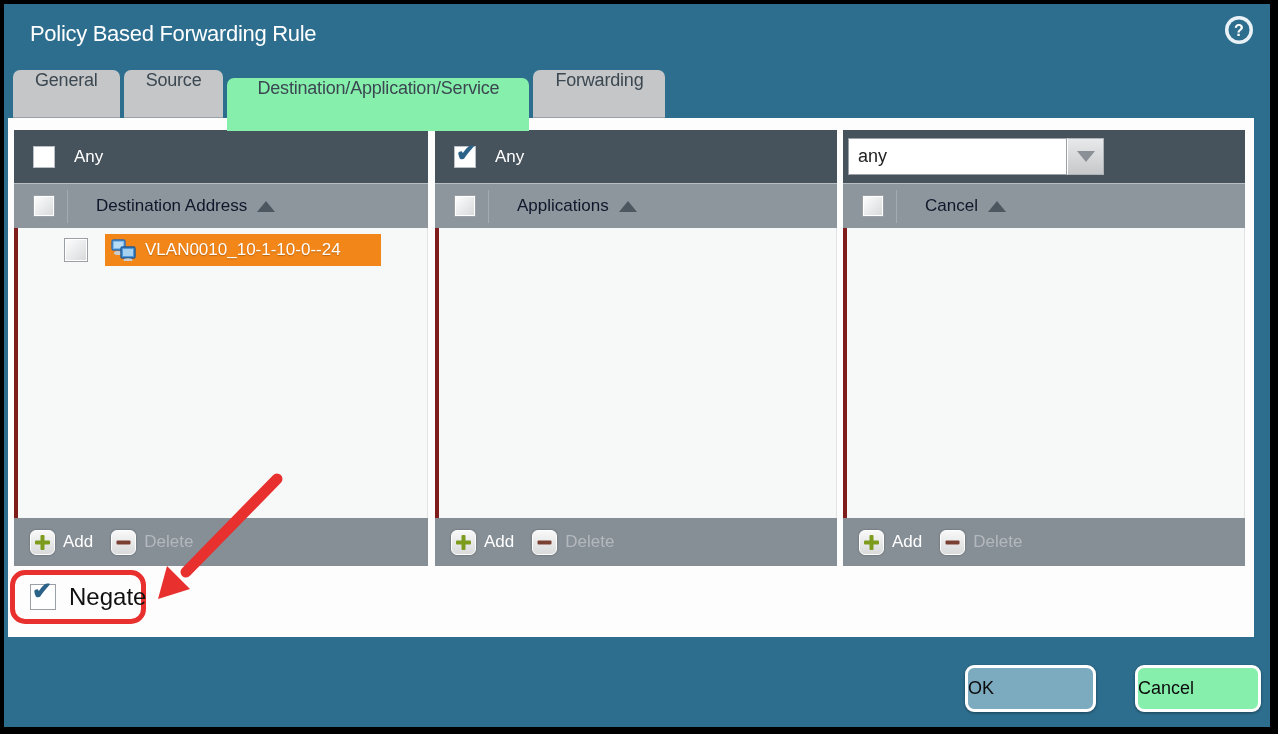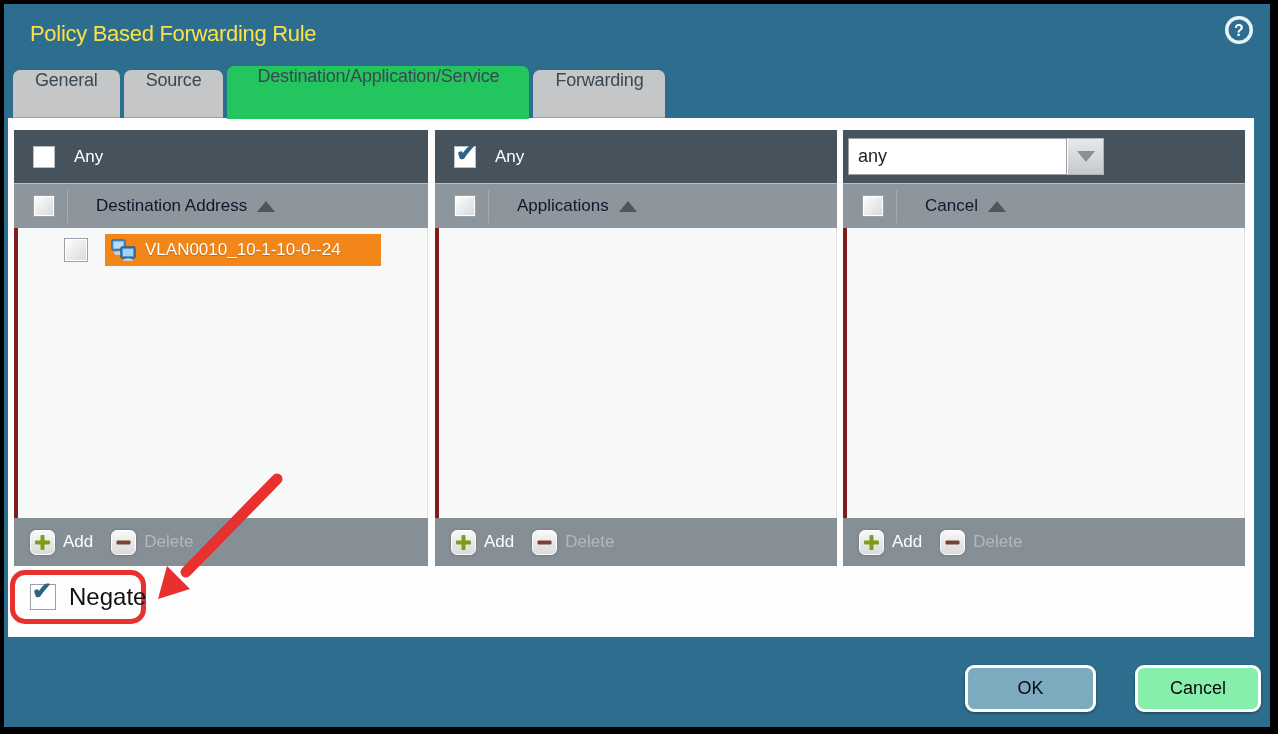--- a/index.html
+++ b/index.html
@@ -3,31 +3,31 @@
 <meta charset="utf-8">
 <style>
   * { margin:0; padding:0; box-sizing:border-box; }
   html,body { width:1278px; height:734px; overflow:hidden; background:#000;
               font-family:"Liberation Sans", sans-serif; }
   .frame { position:relative; width:1278px; height:734px; background:#000; }
   .dialog { position:absolute; left:4px; top:4px; width:1266px; height:723px;
             background:#2d6e8e; }
 
   
-  .titlebar-title { position:absolute; left:26px; top:17px; color:#fde047;
+  .titlebar-title { position:absolute; left:26px; top:17px; color:#ffffff;
             font-size:22px; letter-spacing:-0.3px; }
   .help-icon { position:absolute; right:16px; top:11px; width:30px; height:30px; cursor:pointer; }
 
   
   .tabs { position:absolute; left:9px; top:62px; height:53px; display:flex; }
   .tab { background:#c5c6c7; color:#3b4852; font-size:18px; letter-spacing:-0.2px;
          border-radius:7px 7px 0 0; margin-right:4px; padding:0 22px;
          display:flex; align-items:flex-start; height:49px; margin-top:4px;
          border-bottom:2px solid #9aa0a5; cursor:pointer; }
-  .tab.active { background:#22c55e; height:53px; margin-top:0; border-bottom:none;
+  .tab.active { background:#86efac; height:53px; margin-top:12px; border-bottom:none;
                 padding:0 30px; z-index:3; }
 
   
   .content { position:absolute; left:4px; top:114px; width:1246px; height:519px;
              background:#fdfdfe; }
 
   
   .col { position:absolute; top:12px; height:436px; display:flex; flex-direction:column; }
   .col-dest { left:6px;  width:414px; }
   .col-apps { left:427px; width:402px; }
@@ -91,21 +91,21 @@
   
   .negate-box { position:absolute; left:2px; top:452px; width:136px; height:54px;
                 border:5px solid #e8312e; border-radius:15px; display:flex;
                 align-items:center; padding-left:15px; background:#fdfdfe; }
   .negate-box .cb { width:26px; height:26px; border:1px solid #9aa0a5; }
   .negate-label { font-size:24px; color:#111; margin-left:13px; }
 
   
   .btn { position:absolute; top:661px; height:47px; border-radius:9px;
          border:3px solid #ffffff; font-size:18px; color:#0b0b0b;
-         display:flex; align-items:center; justify-content:center;
+         display:flex; align-items:center; justify-content:flex-start;
          box-shadow:0 1px 3px rgba(0,0,0,.4); cursor:pointer; }
   .btn-ok { left:961px; width:131px; background:#7caabf; }
   .btn-cancel { left:1131px; width:126px; background:#86efac; }
 
   .arrow-overlay { position:absolute; left:0; top:0; width:1278px; height:734px;
                    pointer-events:none; z-index:9; }
 </style>
 </head>
 <body>
 

